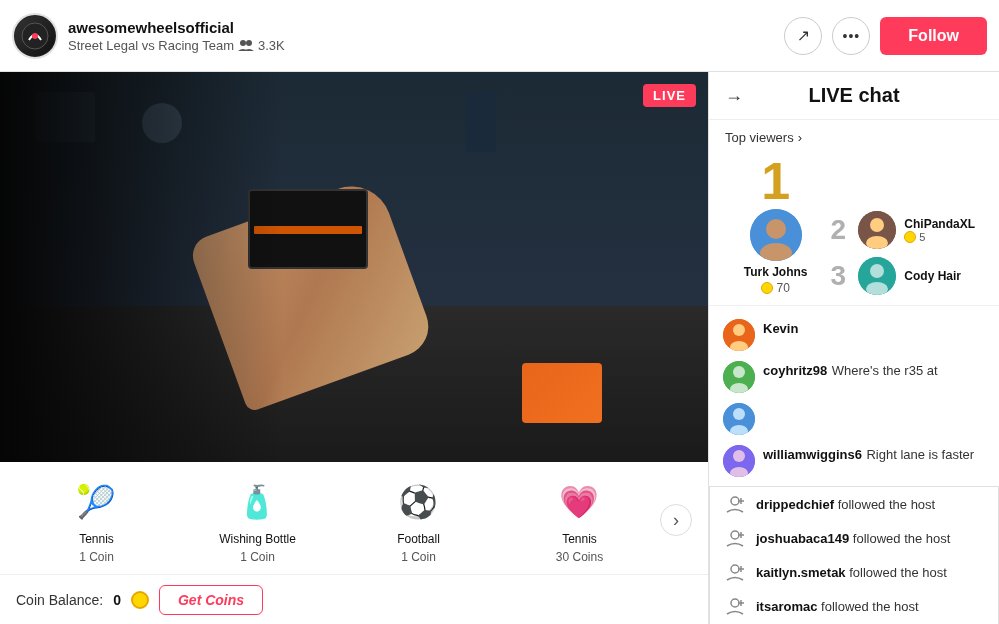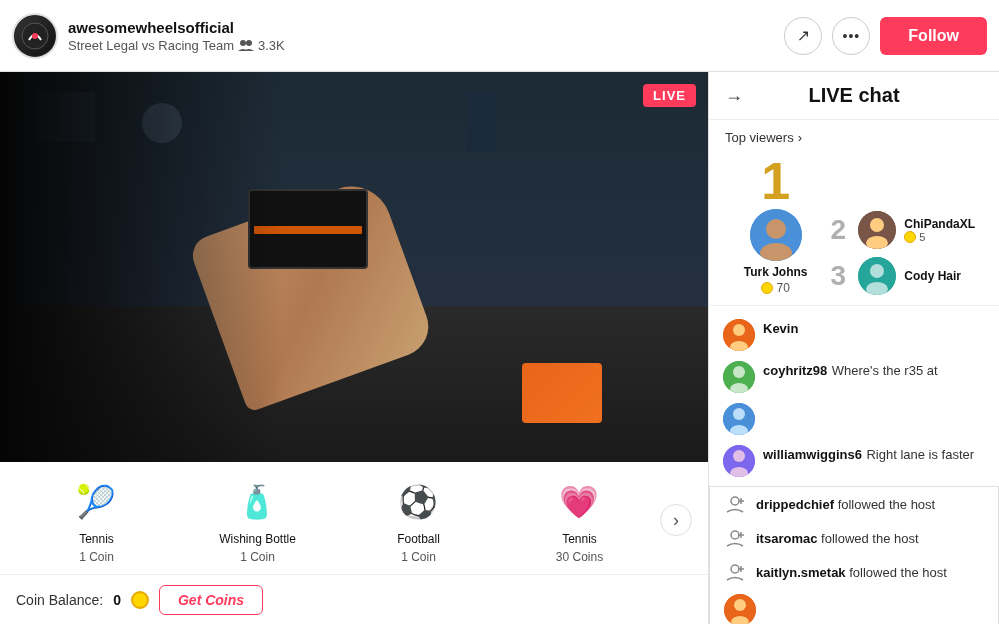--- a/index.html
+++ b/index.html
@@ -764,51 +764,65 @@
               <line x1="16" y1="4" x2="16" y2="10" stroke="#888" stroke-width="1.5"></line>
               <line x1="13" y1="7" x2="19" y2="7" stroke="#888" stroke-width="1.5"></line>
             </svg>
           </div>
           <div class="follow-text">
             <span class="follow-username">drippedchief</span>
             <span> followed the host</span>
           </div>
         </div>
 
-
         <div class="follow-notif">
           <div class="follow-icon">
             <svg width="20" height="20" viewBox="0 0 20 20">
               <circle cx="10" cy="7" r="4" fill="none" stroke="#888" stroke-width="1.5"></circle>
               <path d="M2 18 Q10 13 18 18" fill="none" stroke="#888" stroke-width="1.5"></path>
               <line x1="16" y1="4" x2="16" y2="10" stroke="#888" stroke-width="1.5"></line>
               <line x1="13" y1="7" x2="19" y2="7" stroke="#888" stroke-width="1.5"></line>
             </svg>
           </div>
           <div class="follow-text">
-            <span class="follow-username">itsaromac</span>
+            <span class="follow-username">joshuabaca149</span>
             <span> followed the host</span>
           </div>
         </div>
 
         <div class="follow-notif">
           <div class="follow-icon">
             <svg width="20" height="20" viewBox="0 0 20 20">
               <circle cx="10" cy="7" r="4" fill="none" stroke="#888" stroke-width="1.5"></circle>
               <path d="M2 18 Q10 13 18 18" fill="none" stroke="#888" stroke-width="1.5"></path>
               <line x1="16" y1="4" x2="16" y2="10" stroke="#888" stroke-width="1.5"></line>
               <line x1="13" y1="7" x2="19" y2="7" stroke="#888" stroke-width="1.5"></line>
             </svg>
           </div>
           <div class="follow-text">
             <span class="follow-username">kaitlyn.smetak</span>
             <span> followed the host</span>
           </div>
         </div>
 
+        <div class="follow-notif">
+          <div class="follow-icon">
+            <svg width="20" height="20" viewBox="0 0 20 20">
+              <circle cx="10" cy="7" r="4" fill="none" stroke="#888" stroke-width="1.5"></circle>
+              <path d="M2 18 Q10 13 18 18" fill="none" stroke="#888" stroke-width="1.5"></path>
+              <line x1="16" y1="4" x2="16" y2="10" stroke="#888" stroke-width="1.5"></line>
+              <line x1="13" y1="7" x2="19" y2="7" stroke="#888" stroke-width="1.5"></line>
+            </svg>
+          </div>
+          <div class="follow-text">
+            <span class="follow-username">itsaromac</span>
+            <span> followed the host</span>
+          </div>
+        </div>
+
         <div class="chat-msg" style="background:#fff;">
           <div class="chat-avatar av-orange">
             <svg width="32" height="32" viewBox="0 0 32 32">
               <rect width="32" height="32" rx="16" fill="#e8651a"></rect>
               <circle cx="16" cy="11" r="6" fill="#ffcc80"></circle>
               <ellipse cx="16" cy="28" rx="9" ry="6" fill="#ffcc80"></ellipse>
             </svg>
           </div>
           <div class="chat-msg-content">
             

